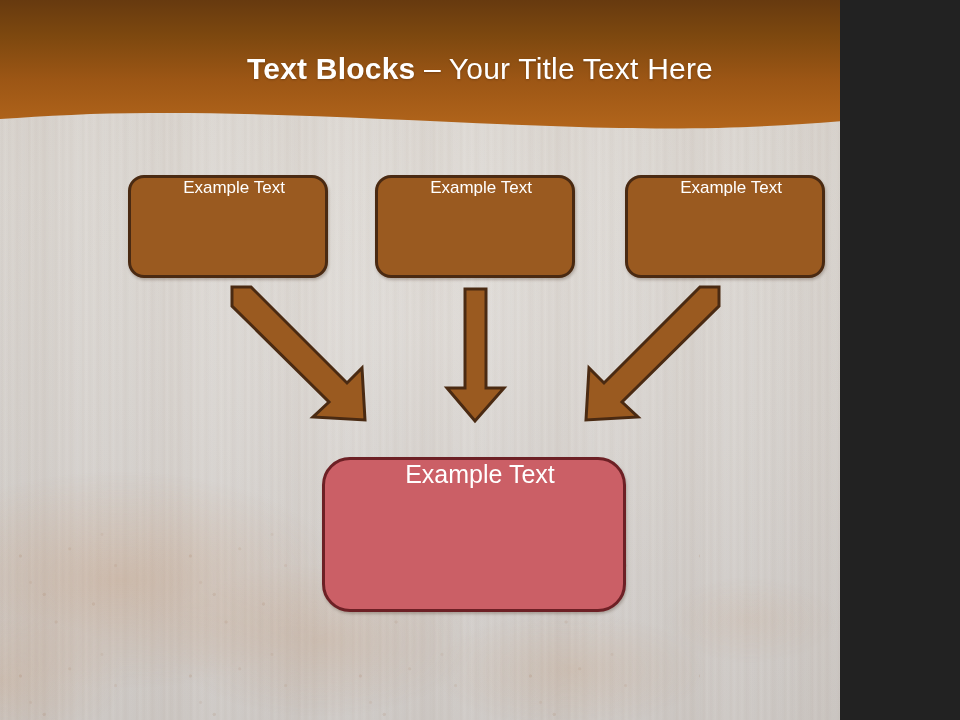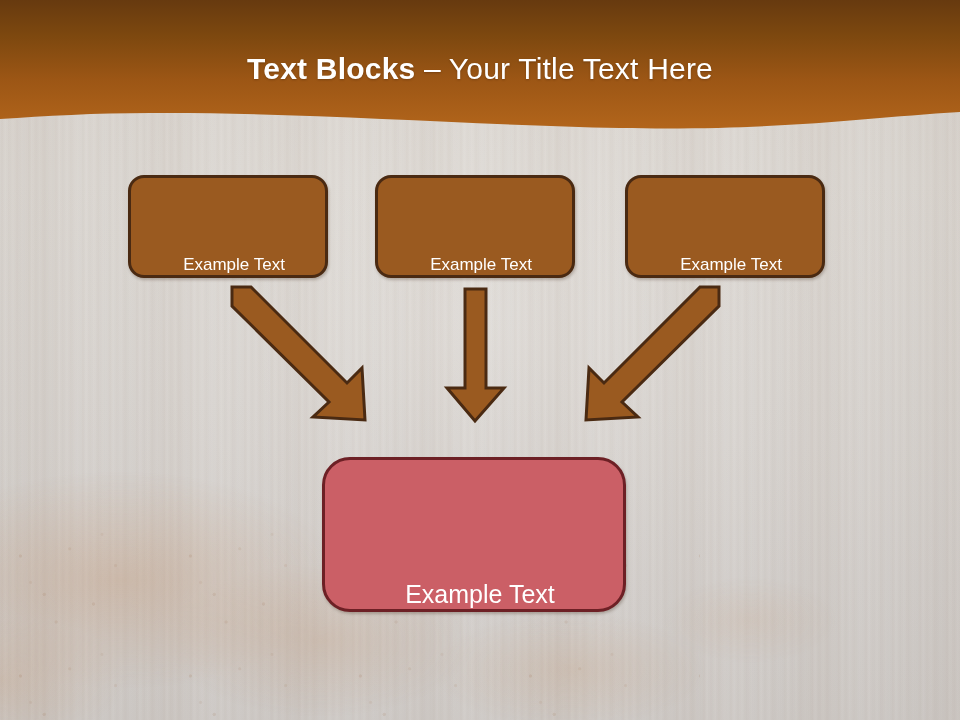--- a/index.html
+++ b/index.html
@@ -3,21 +3,21 @@
 <meta charset="utf-8">
 <title>Slide</title>
 <style>
   html, body {
     margin: 0;
     padding: 0;
     background: #222;
   }
   #slide {
     position: relative;
-    width: 960px;
+    width: 840px;
     height: 720px;
     overflow: hidden;
     font-family: "Liberation Sans", sans-serif;
     background: #737373;
   }
 
   
   .bg-base {
     position: absolute;
     inset: 0;
@@ -112,21 +112,21 @@
     text-shadow: 0 1px 2px rgba(60,30,5,.35);
   }
   .title .strong { font-weight: bold; }
   .title .light  { font-weight: normal; }
 
   
   .node {
     position: absolute;
     box-sizing: border-box;
     display: flex;
-    align-items: flex-end;
+    align-items: flex-start;
     justify-content: center;
     color: #ffffff;
     text-align: center;
     box-shadow: 1px 2px 3px rgba(60,40,20,.28);
     padding-left: 12px;
   }
   .node-top {
     width: 200px;
     height: 103px;
     background: #9a5a20;

